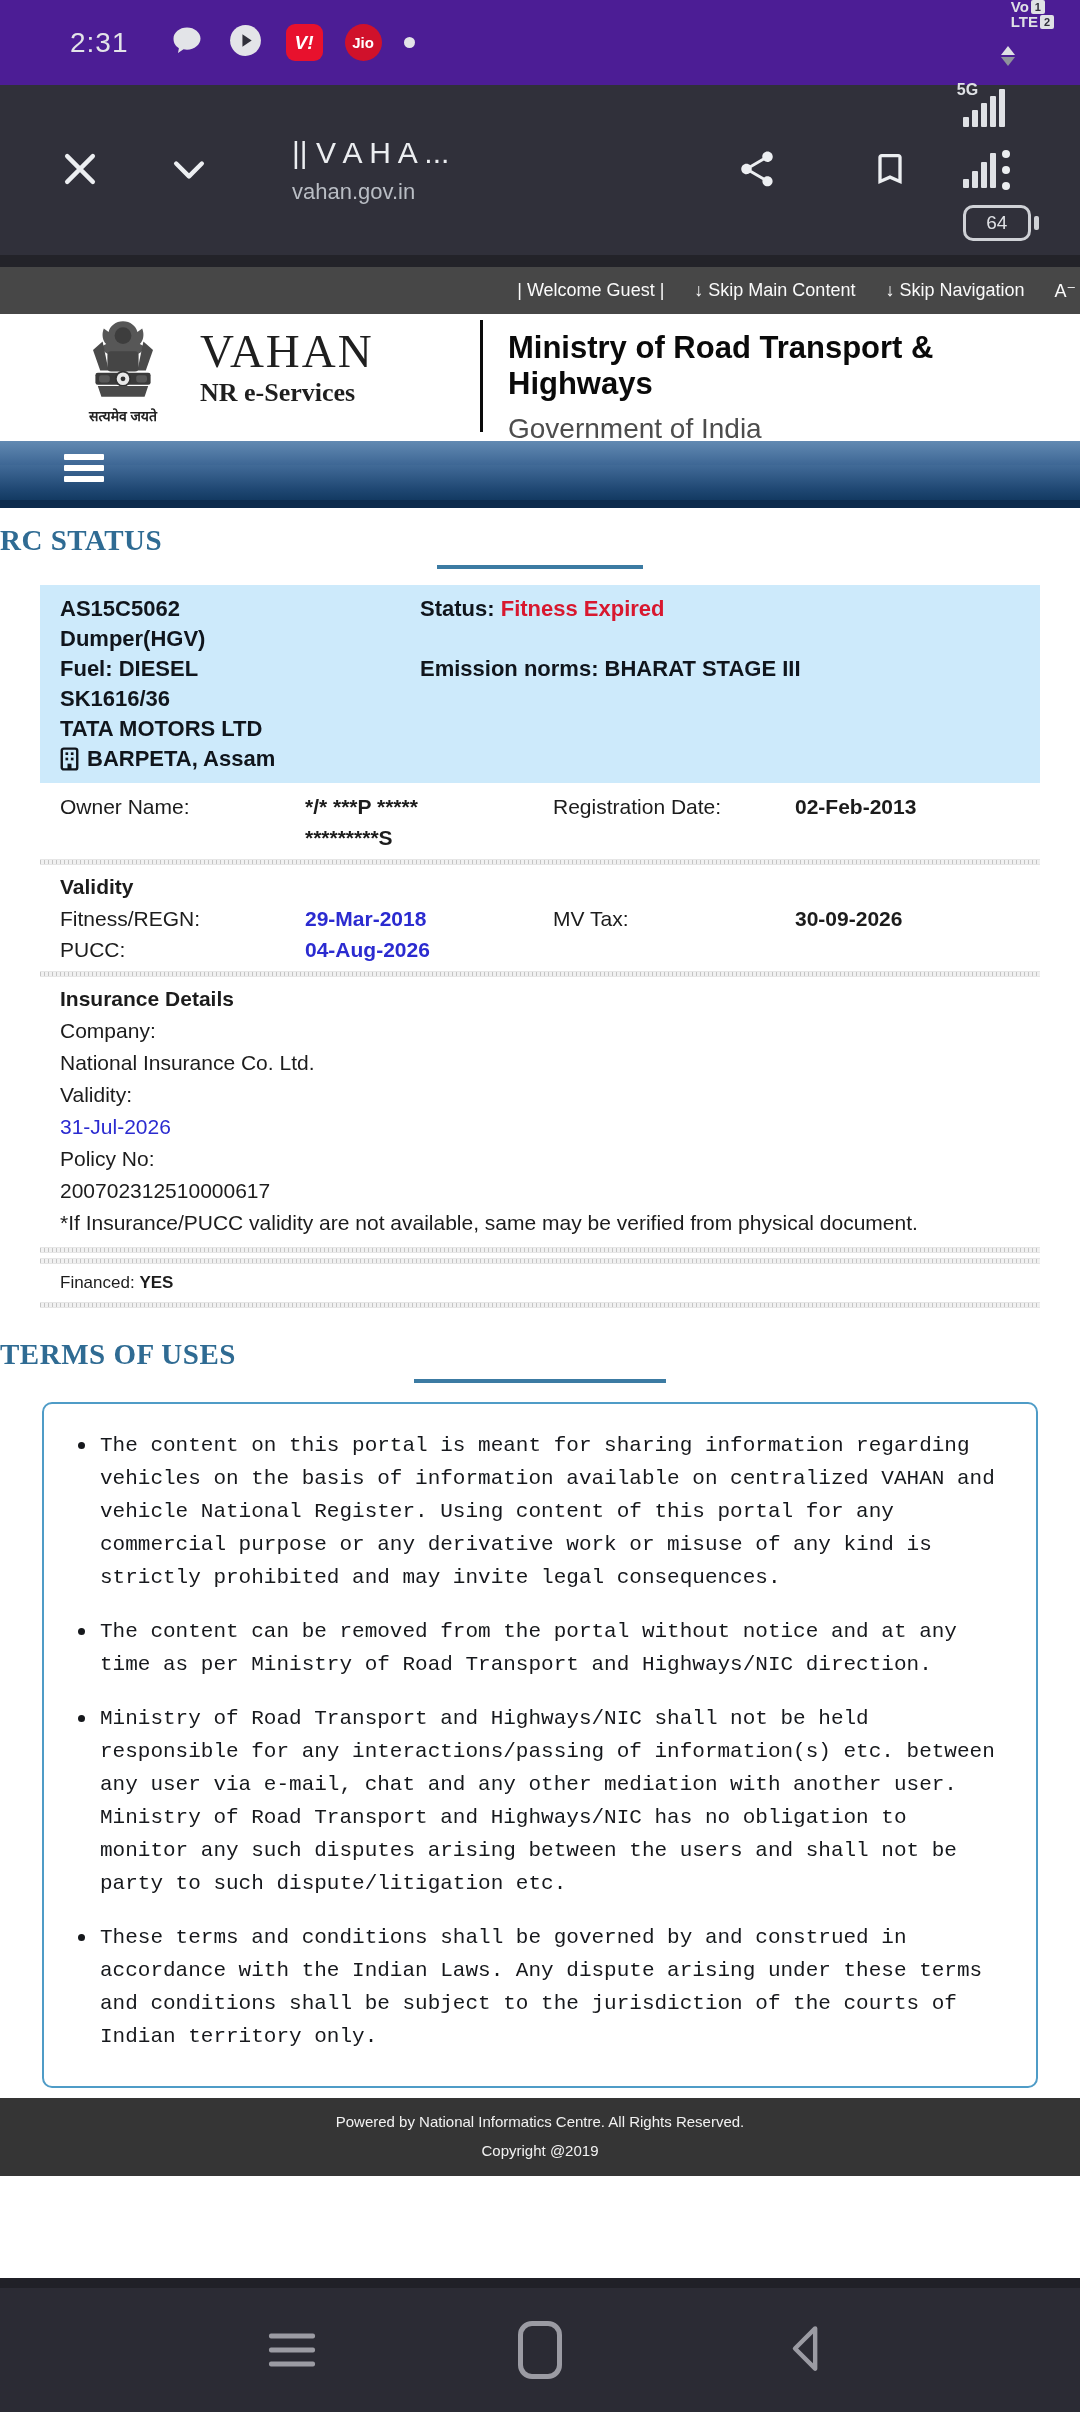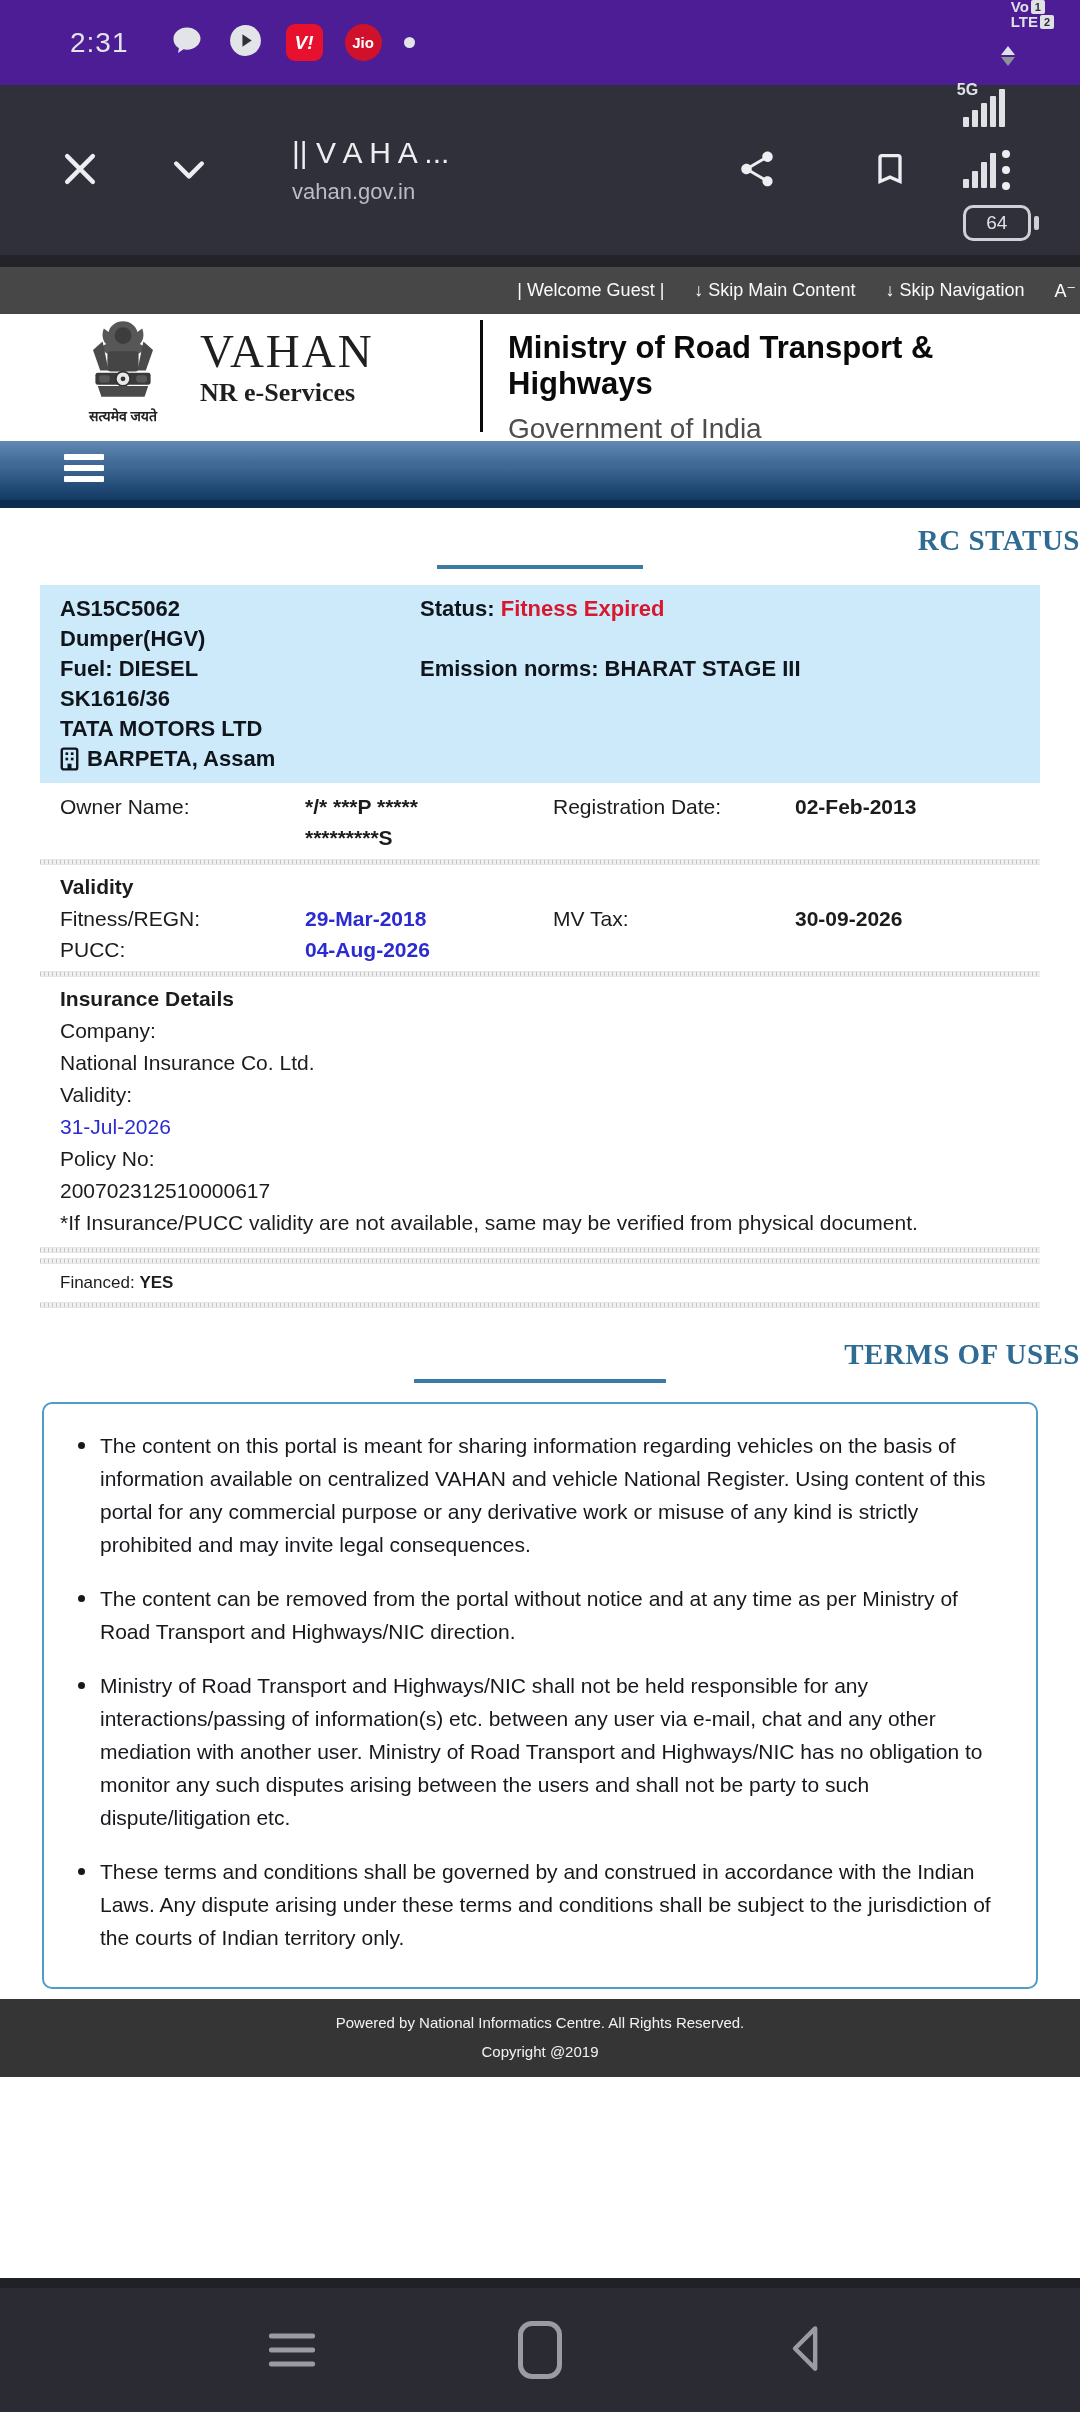--- a/index.html
+++ b/index.html
@@ -58,42 +58,42 @@
   .ministry-title { font-size:31px; font-weight:bold; color:#0a0a0a; }
   .gov-sub { font-size:28px; color:#4d4d4d; margin-top:11px; }
 
   
   .nav-bar { height:59px; background:linear-gradient(180deg,#628ab2 0%,#3e6795 40%,#23497500 0), linear-gradient(180deg,#628ab2 0%,#3e6794 45%,#1d4570 85%,#133a62 100%); position:relative; }
   .nav-edge { height:8px; background:#0d2b4d; }
   .hamburger { position:absolute; left:64px; top:13px; display:flex; flex-direction:column; gap:5px; background:none; border:none; cursor:pointer; }
   .hamburger span { width:40px; height:6px; background:#fff; border-radius:1px; }
 
   
-  .section-title { text-align:right; font-family:"Liberation Serif","DejaVu Serif",serif; font-size:29px; font-weight:bold; color:#2f6b93; padding-top:16px; letter-spacing:0.5px; }
+  .section-title { text-align:left; font-family:"Liberation Serif","DejaVu Serif",serif; font-size:29px; font-weight:bold; color:#2f6b93; padding-top:16px; letter-spacing:0.5px; }
   .title-underline { height:4px; background:#3c7ba3; margin:8px auto 16px; }
   .u-rc { width:206px; } .u-terms { width:252px; }
 
   .vehicle-box { margin:0 40px; background:#cdeafb; padding:9px 0 9px 20px; }
   .vb-row { display:flex; line-height:30px; font-size:22px; font-weight:bold; color:#10151c; }
   .vb-left { width:360px; flex:0 0 360px; display:flex; align-items:center; gap:8px; }
   .status-red { color:#d8182f; }
   .bld-icon { display:inline-flex; }
 
   .data-grid { margin:0 40px; padding:8px 0 6px 20px; display:grid; grid-template-columns:245px 248px 242px auto; font-size:21px; color:#1c1c1c; line-height:31px; align-items:start; }
   .bold { font-weight:bold; } 
   .blue-date { color:#2b2bd0; font-weight:bold; }
   .sep { margin:0 40px; height:6px; border-top:1px solid #e6e6e6; border-bottom:1px solid #e6e6e6; background:repeating-linear-gradient(90deg,#c4c4c4 0 1.5px,#f1f1f1 1.5px 4px); }
   .sep-gap { height:5px; }
   .block { margin:0 40px; padding:6px 0 8px 20px; font-size:21px; color:#1c1c1c; line-height:32px; }
   .block .heading { font-weight:bold; }
   .ins-blue { color:#2b2bd0; }
   .financed-row { margin:0 40px; padding:9px 0 9px 20px; font-size:17px; color:#1c1c1c; }
 
   .terms-box { margin:19px 42px 0; border:2px solid #4f9cc7; border-radius:10px; padding:25px 36px 12px 30px; }
-  .terms-box ul { list-style:none; }
+  .terms-box ul { list-style:none;font-family:Liberation Mono, monospace; }
   .terms-box li { position:relative; padding-left:26px; font-size:21px; line-height:33px; color:#16181c; margin-bottom:21px; }
   .terms-box li::before { content:""; position:absolute; left:4px; top:13px; width:7px; height:7px; border-radius:50%; background:#16181c; }
 
   .page-footer { margin-top:10px; background:#353535; padding:15px 0 17px; text-align:center; color:#f2f2f2; font-size:15px; }
   .page-footer .l2 { margin-top:12px; }
 
   
   .android-nav { position:absolute; bottom:0; left:0; width:100%; height:134px; background:#2b2b34; border-top:10px solid #202027; }
   .anav-btn { position:absolute; top:50%; transform:translate(-50%,-50%); background:none; border:none; cursor:pointer; }
   .recents-btn { left:292px; } .home-btn { left:540px; } .back-btn { left:806px; }

